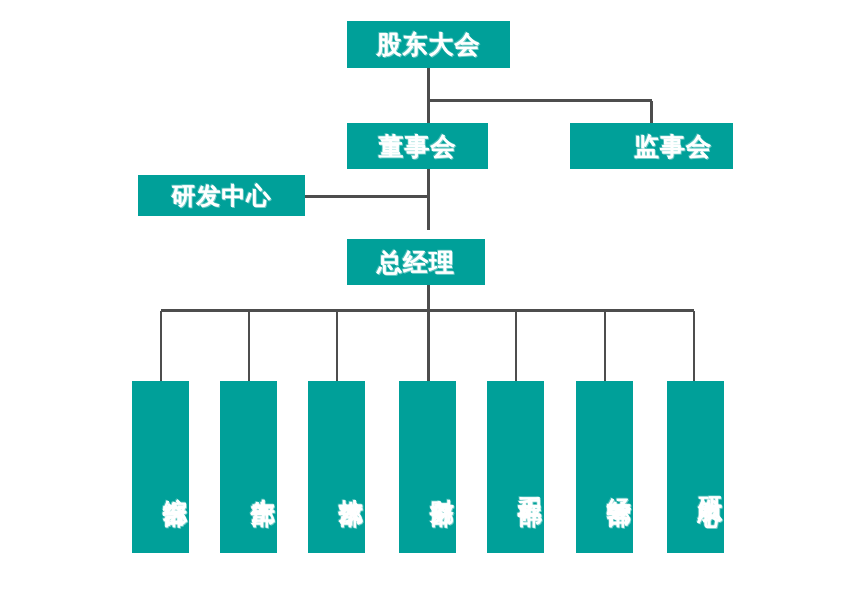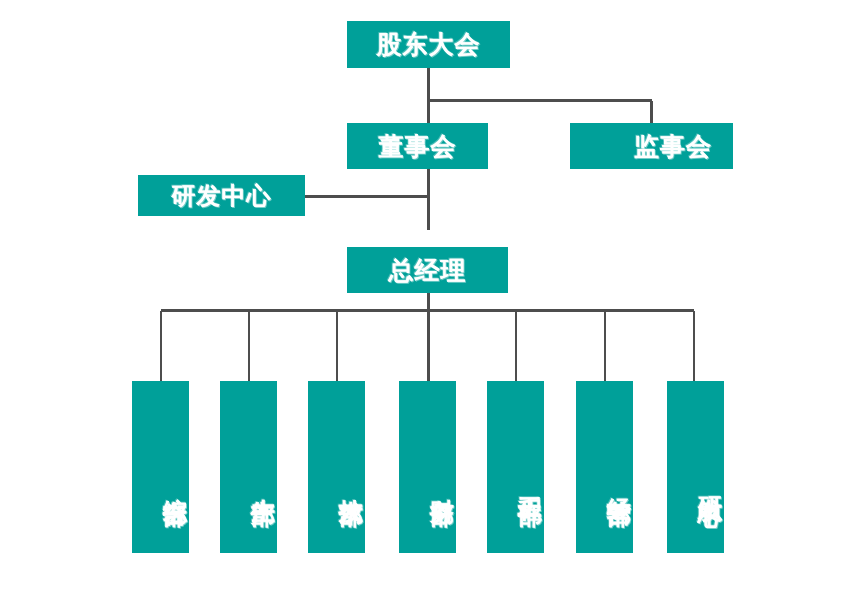--- a/index.html
+++ b/index.html
@@ -66,21 +66,21 @@
     left: 347px; top: 123px; width: 141px; height: 46px;
   }
   #node-supervisors {
     left: 570px; top: 123px; width: 163px; height: 46px; padding-left: 43px;
   }
   #node-secretary {
     left: 138px; top: 175px; width: 167px; height: 41px;
     font-size: 24px;
   }
   #node-gm {
-    left: 347px; top: 247px; width: 161px; height: 46px;
+    left: 347px; top: 239px; width: 138px; height: 46px;
   }
   
   .dept {
     top: 381px;
     width: 57px;
     height: 172px;
   }
   #dept-0 { left: 132px; }
   #dept-1 { left: 220px; }
   #dept-2 { left: 308px; }

